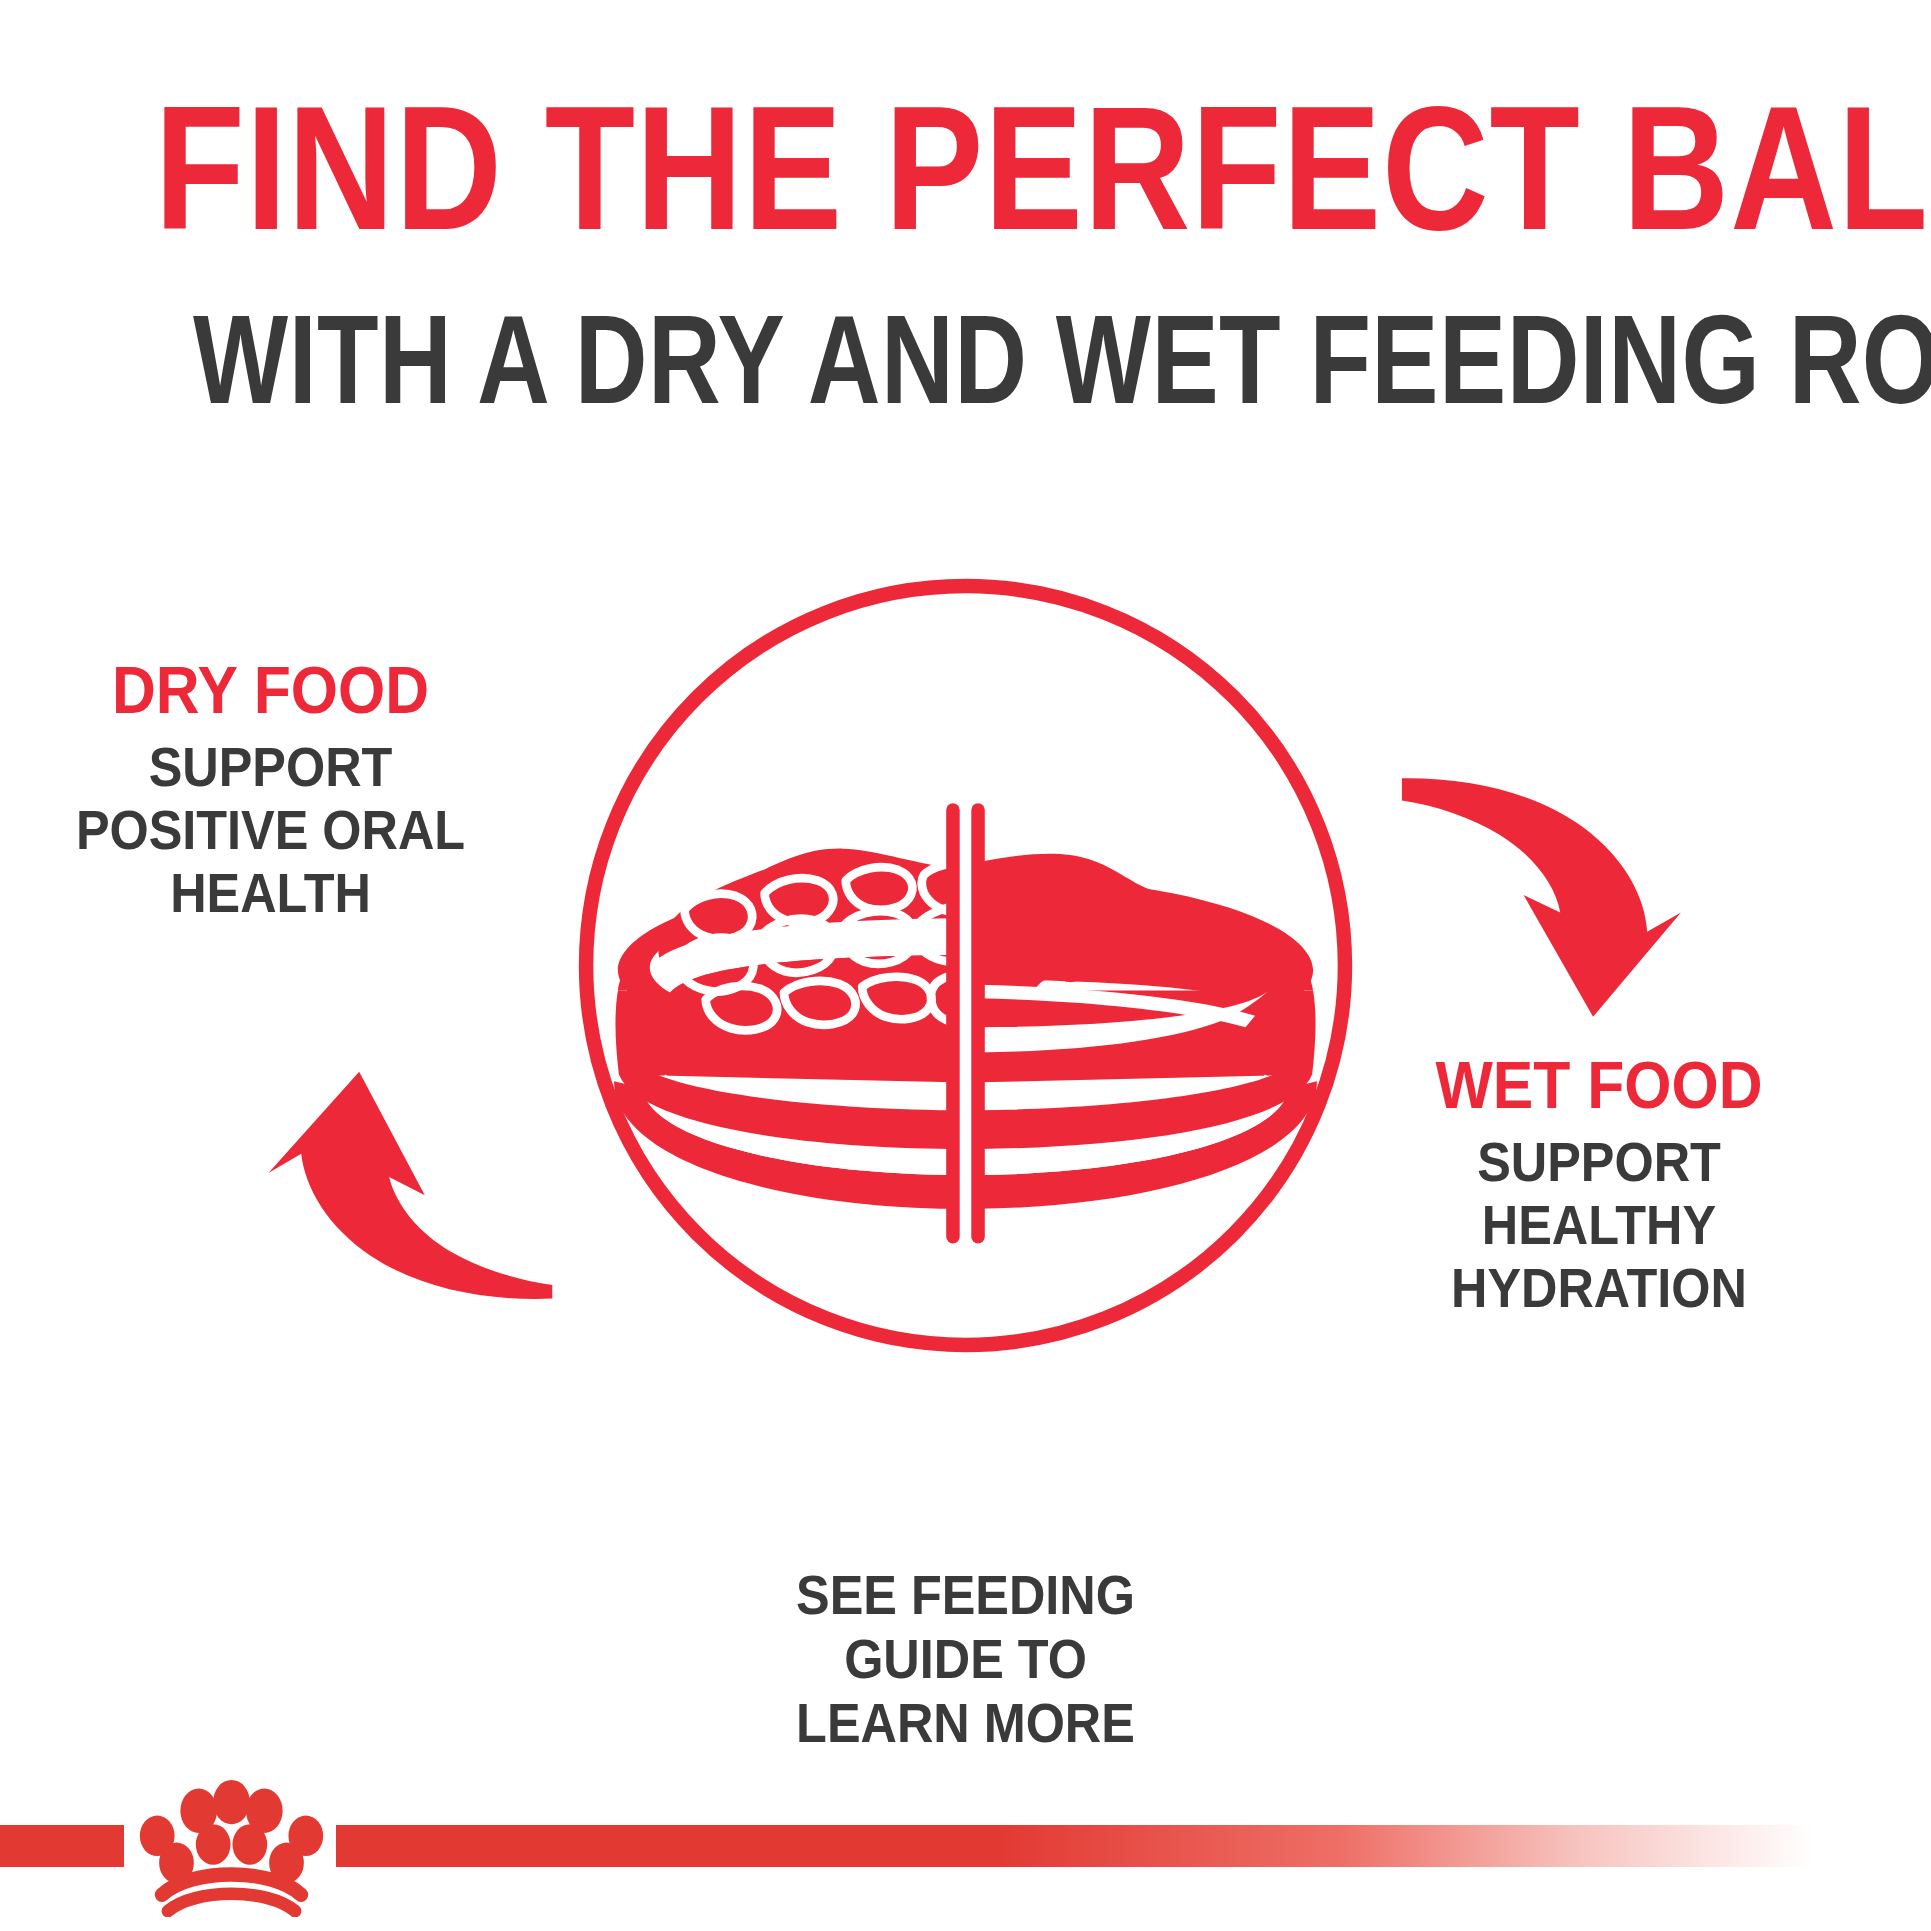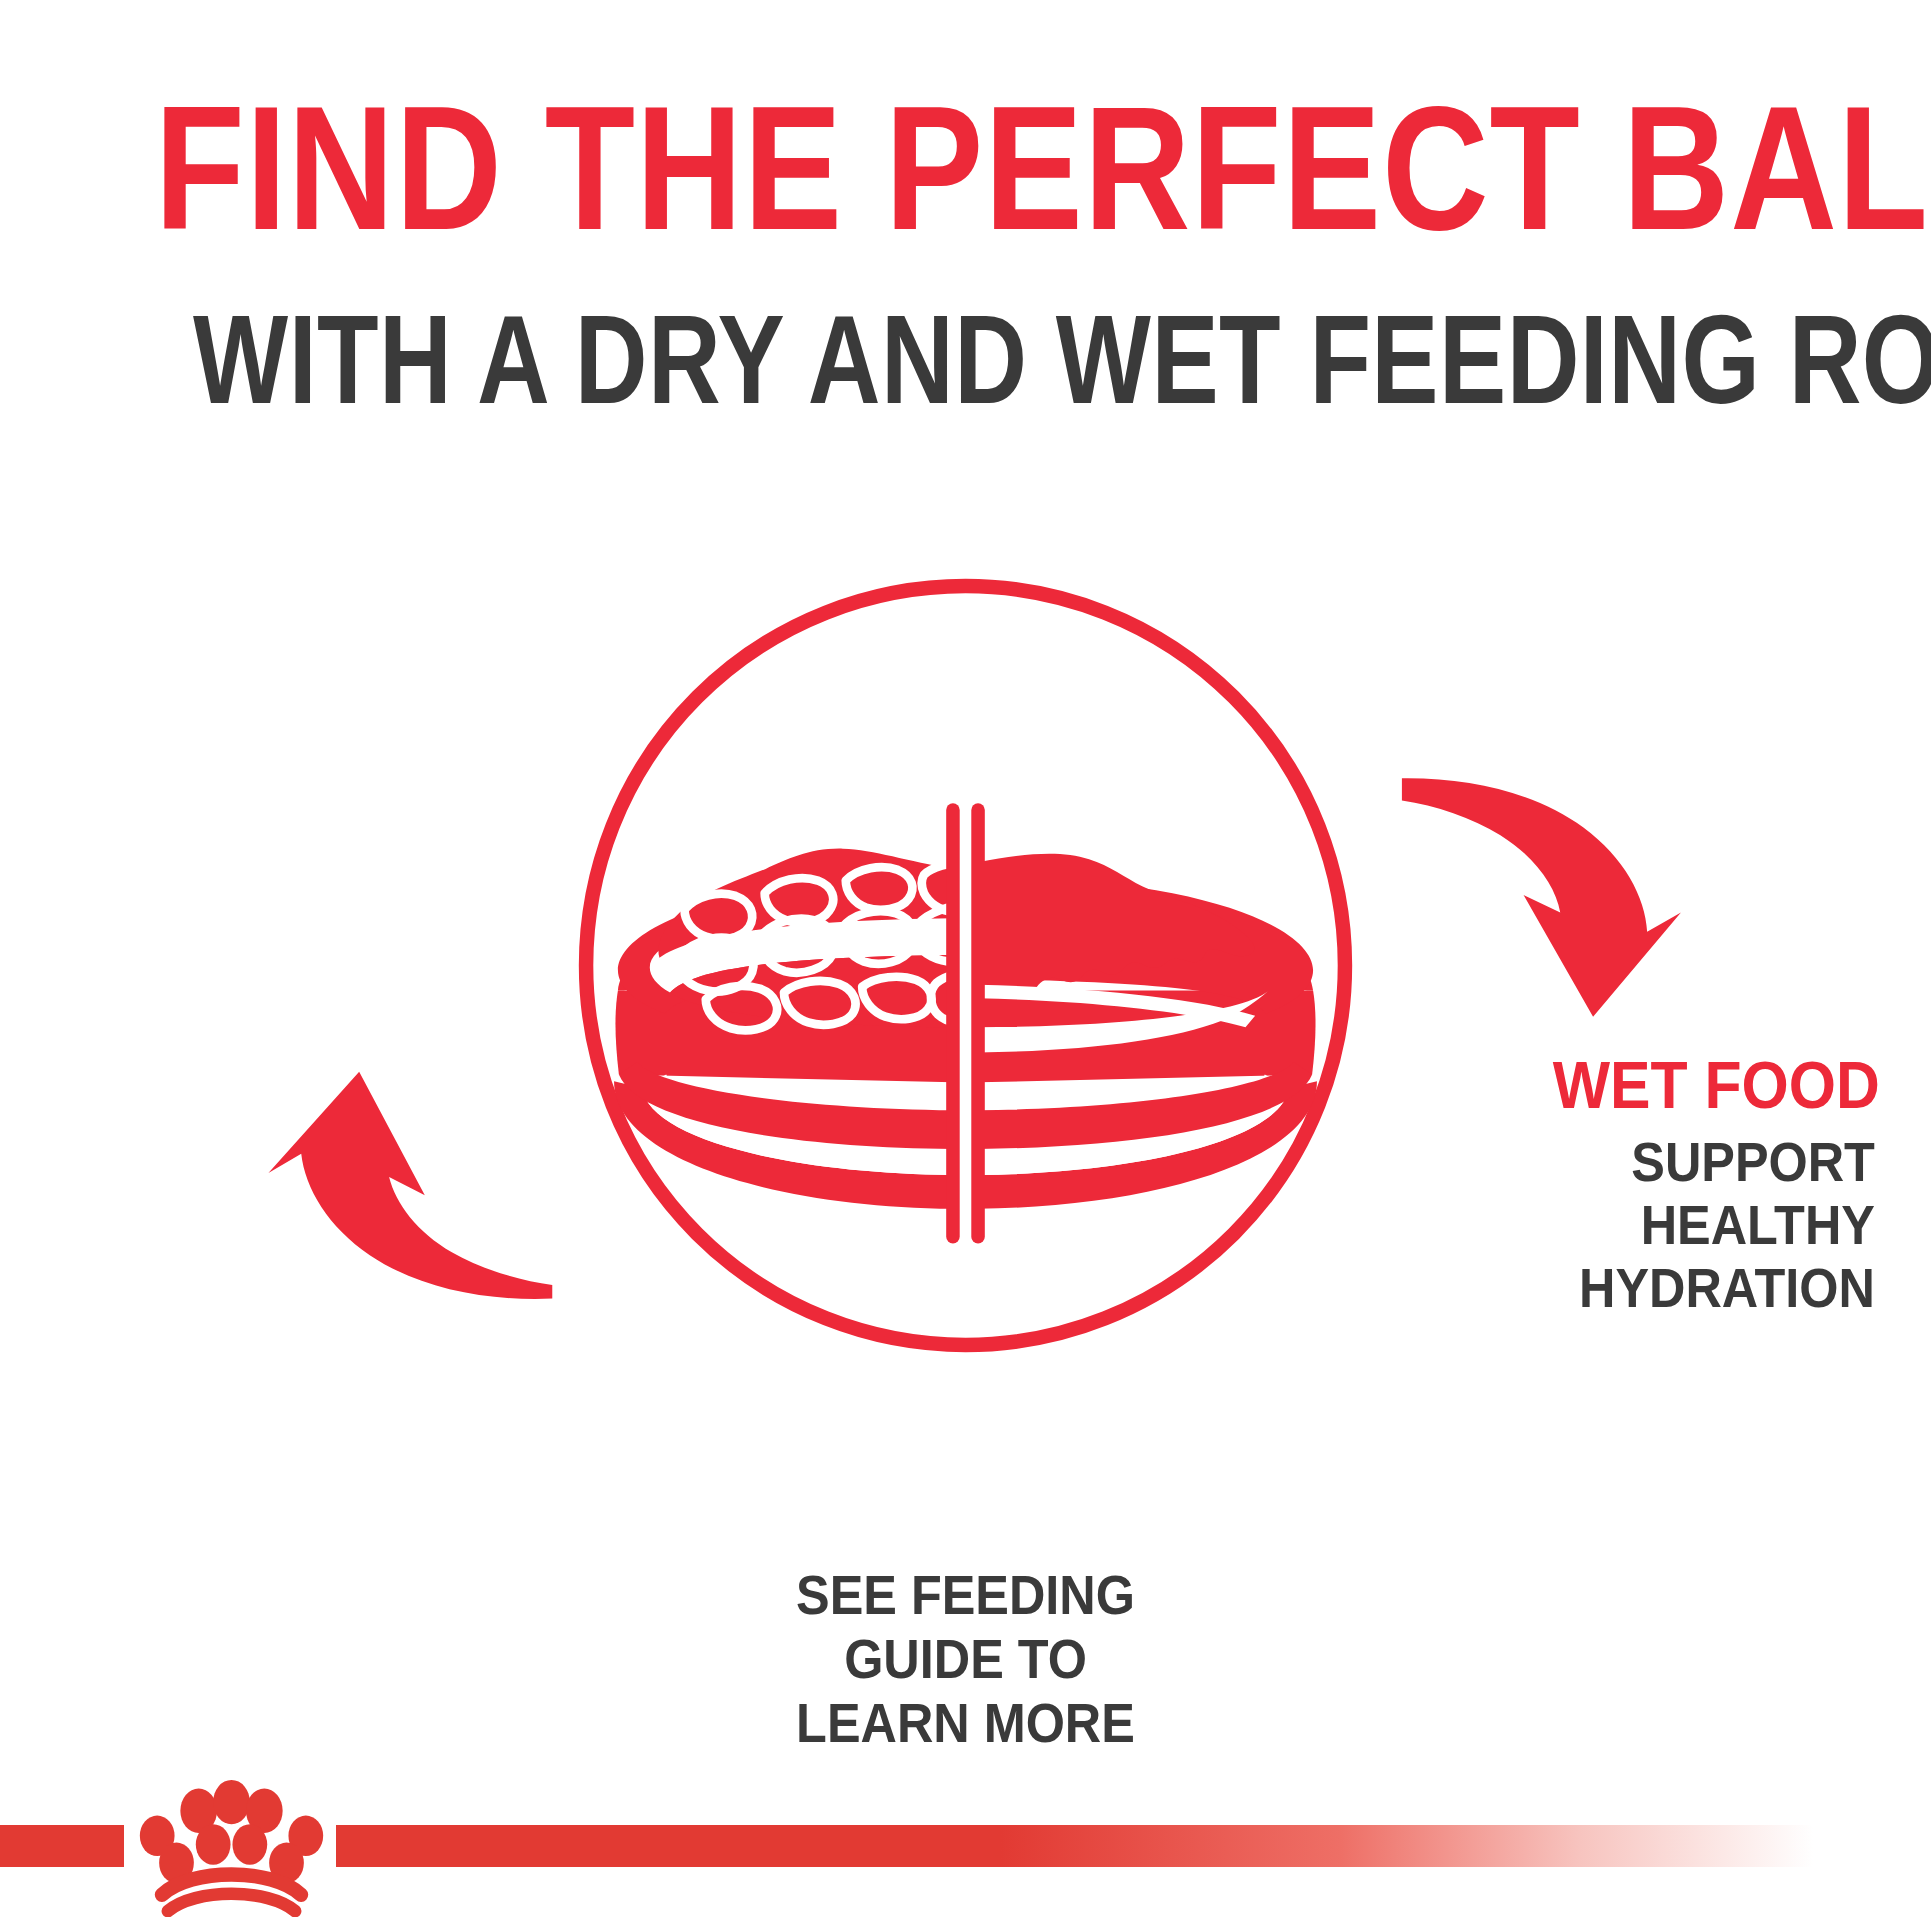--- a/index.html
+++ b/index.html
@@ -84,24 +84,23 @@
     transform: scaleX(0.90);
     transform-origin: 50% 50%;
     margin: 0;
   }
   #callout-dry {
     left: 39px;
     top: 657px;
     width: 463px;
   }
   #callout-wet {
-    left: 1398px;
+    left: 1348px;
     top: 1052px;
     width: 502px;
-    text-align: right;
   }
 
   
   #caption {
     position: absolute;
     left: 676px;
     top: 1545px;
     width: 579px;
     text-align: center;
     color: #3A3A3A;
@@ -312,20 +311,26 @@
              C 1682 888 1704 929 1706 965
              L 1741 945
              L 1650 1053
              L 1578 927
              L 1616 945
              C 1611 917 1589 887 1554 865
              C 1525 847 1487 834 1452 829
              Z"></path>
   </svg>
 
+  <div class="callout" id="callout-dry">
+    <span class="callout-title">DRY FOOD</span>
+    <span class="callout-body">SUPPORT</span>
+    <span class="callout-body">POSITIVE ORAL</span>
+    <span class="callout-body">HEALTH</span>
+  </div>
 
   <div class="callout" id="callout-wet">
     <span class="callout-title">WET FOOD</span>
     <span class="callout-body">SUPPORT HEALTHY</span>
     <span class="callout-body">HYDRATION</span>
   </div>
 
   <div id="caption">
     <span>SEE FEEDING</span>
     <span>GUIDE TO</span>

